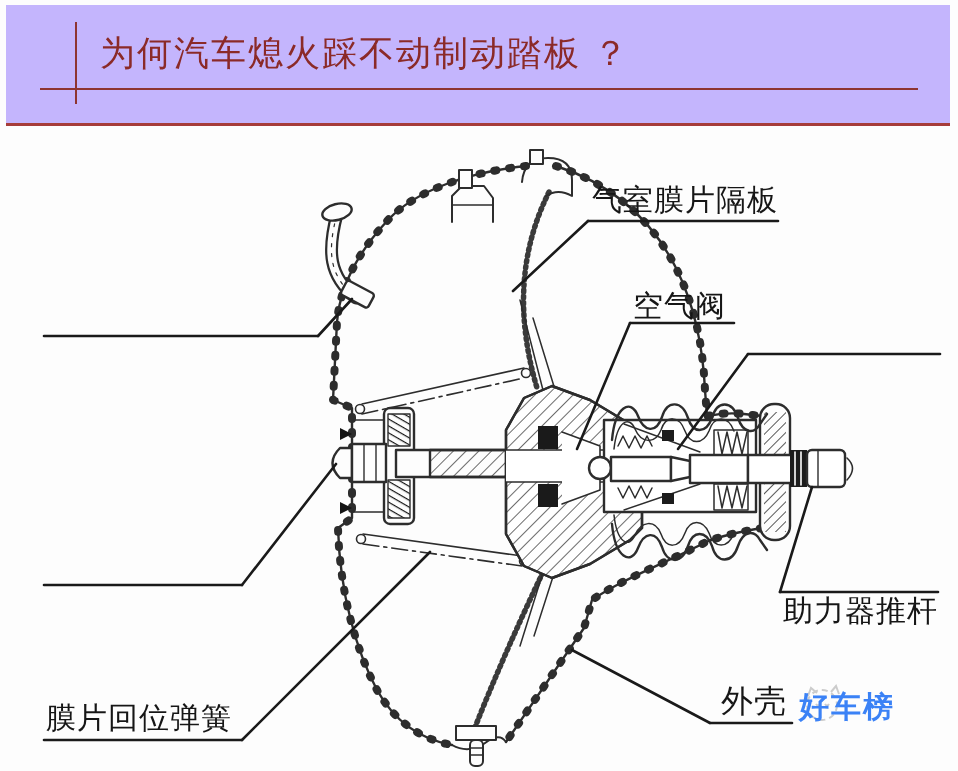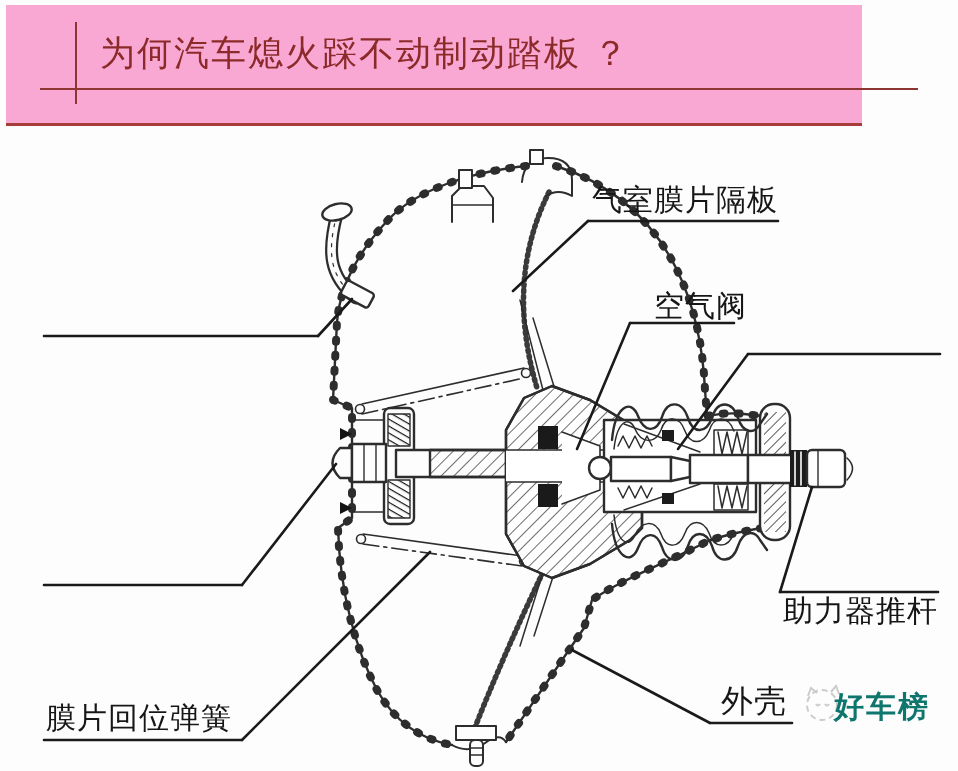--- a/index.html
+++ b/index.html
@@ -1,30 +1,30 @@
 <!DOCTYPE html>
 <html><head>
 <meta charset="utf-8">
 <style>
   html,body{margin:0;padding:0;background:#ffffff;}
   #stage{position:relative;width:958px;height:771px;overflow:hidden;background:#fdfdfd;
          font-family:"Liberation Sans",sans-serif;}
   
-  #banner{position:absolute;left:6px;top:5px;width:856px;height:118px;
-          background:#f9a8d4;border-bottom:3px solid #a63d3a;}
+  #banner{position:absolute;left:6px;top:5px;width:944px;height:118px;
+          background:#c4b5fd;border-bottom:3px solid #a63d3a;}
   #banner .vline{position:absolute;left:69px;top:17px;width:2px;height:82px;background:#8e3431;}
   #banner .hline{position:absolute;left:34px;top:83px;width:878px;height:2px;background:#8e3431;}
   #banner .title{position:absolute;left:94px;top:25px;font-size:35px;letter-spacing:2px;
                  color:#8b2a28;white-space:nowrap;font-weight:500;}
   
   #art{position:absolute;left:0;top:0;width:958px;height:771px;}
   .lbl{position:absolute;font-size:30px;font-weight:normal;color:#161616;line-height:1;
        white-space:nowrap;letter-spacing:1px;}
   .lbl.big{font-size:32px;}
-  #wm-text{position:absolute;left:834px;top:687px;font-size:30px;color:#0f766e;
+  #wm-text{position:absolute;left:799px;top:687px;font-size:30px;color:#3b82f6;
            font-weight:bold;letter-spacing:2px;white-space:nowrap;}
   #wm-icon{position:absolute;left:798px;top:680px;}
 </style>
 </head>
 <body>
 
 <div id="stage">
 
   <svg id="art" viewBox="0 0 958 771" xmlns="http://www.w3.org/2000/svg">
     <defs>
@@ -183,21 +183,21 @@
         <line x1="242" y1="740" x2="430" y2="552"></line>
         <line x1="780" y1="592" x2="938" y2="592"></line>
         <line x1="780" y1="592" x2="812" y2="487"></line>
         <line x1="710" y1="723" x2="792" y2="723"></line>
         <line x1="710" y1="723" x2="572" y2="650"></line>
       </g>
     </g>
   </svg>
 
   <div class="lbl" style="left:592px;top:185px">气室膜片隔板</div>
-  <div class="lbl" style="left:654px;top:291px">空气阀</div>
+  <div class="lbl" style="left:633px;top:291px">空气阀</div>
   <div class="lbl" style="left:783px;top:596px">助力器推杆</div>
   <div class="lbl" style="left:46px;top:703px">膜片回位弹簧</div>
   <div class="lbl big" style="left:721px;top:685px">外壳</div>
 
   <svg id="wm-icon" width="46" height="46" viewBox="0 0 46 46">
     <g fill="none" stroke="#cccccc" stroke-width="2">
       <circle cx="24" cy="25" r="15" stroke-dasharray="6 4"></circle>
       <path d="M 10 16 l 3 -8 l 6 5"></path>
       <path d="M 33 12 l 5 -6 l 3 8"></path>
       <path d="M 18 24 q 2 3 4 0"></path>

